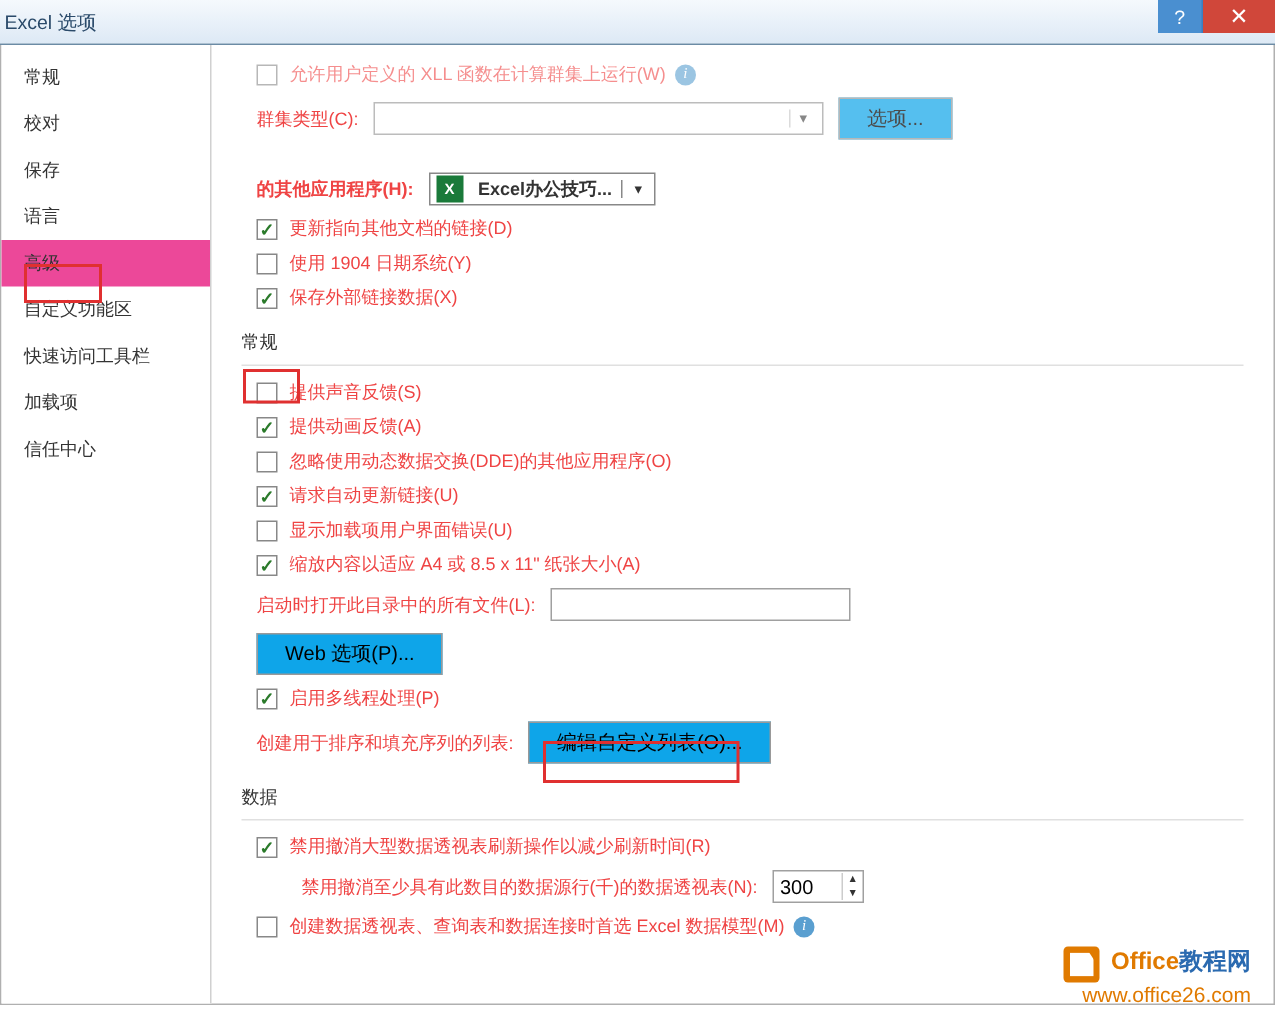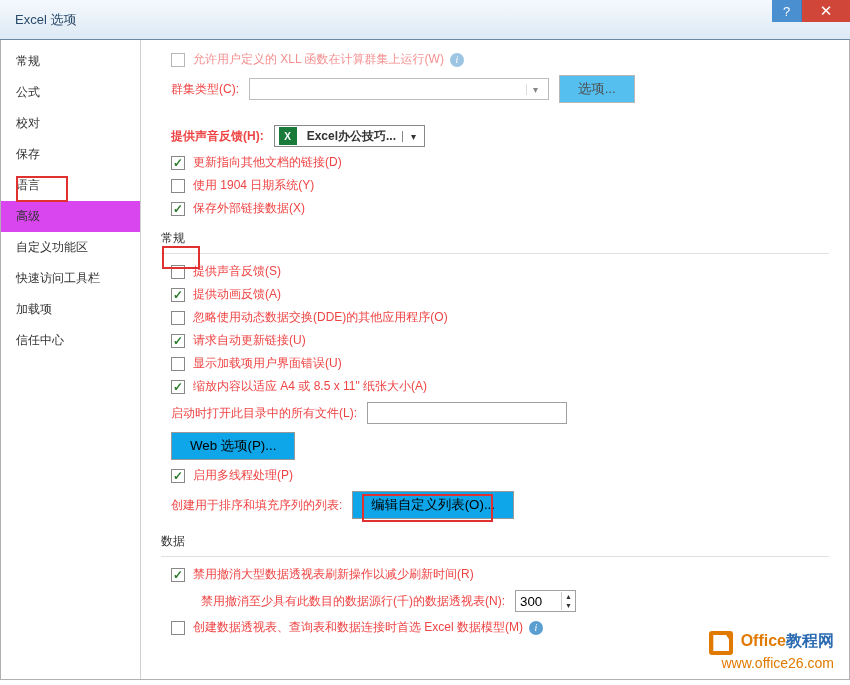--- a/index.html
+++ b/index.html
@@ -7,26 +7,26 @@
       font-family: "Microsoft YaHei", "Segoe UI", sans-serif;
       font-size: 12px;
       background: #fff;
       color: #333;
       width: 850px;
       height: 685px;
       overflow: hidden;
       position: relative;
     }
     .titlebar {
-      height: 40px;
+      height: 30px;
       background: linear-gradient(#f5f9fd, #dde9f5);
       border-bottom: 1px solid #6b8ba5;
       display: flex;
       align-items: center;
-      padding-left: 15px;
+      padding-left: 3px;
       position: relative;
     }
     .titlebar-text { color: #2a4a6a; font-size: 13px; }
     .titlebar-controls {
       position: absolute; right: 0; top: 0; display: flex; height: 22px;
     }
     .tb-btn {
       width: 30px; height: 22px; display: flex; align-items: center; justify-content: center;
       font-size: 13px; color: #fff; cursor: pointer;
     }
@@ -38,21 +38,21 @@
       background: #fff;
     }
     .sidebar {
       width: 140px; border-right: 1px solid #d0d0d0; padding-top: 6px;
       background: #fff; position: relative;
     }
     .sidebar-item {
       padding: 7px 15px; cursor: pointer; color: #333;
     }
     .sidebar-item.selected {
-      background: #d946ef;
+      background: #ec4899;
     }
     .content {
       flex: 1; padding: 0 8px 8px 8px;
       overflow-y: auto;
     }
     .content-inner {
       padding: 8px 12px;
     }
     .row { display: flex; align-items: center; padding: 3px 0 3px 10px; }
     .chk { width: 14px; height: 14px; border: 1px solid #888; margin-right: 8px; display: inline-flex; align-items: center; justify-content: center; background: #fff; cursor: pointer; }
@@ -116,21 +116,20 @@
   <div class="titlebar-controls">
     <div class="tb-btn tb-help">?</div>
     <div class="tb-btn tb-close">✕</div>
   </div>
 </div>
 
 <div class="dialog-body">
 
   <div class="sidebar">
     <div class="sidebar-item">常规</div>
-    <div class="sidebar-item">公式</div>
     <div class="sidebar-item">校对</div>
     <div class="sidebar-item">保存</div>
     <div class="sidebar-item">语言</div>
     <div class="sidebar-item selected">高级</div>
     <div class="sidebar-item">自定义功能区</div>
     <div class="sidebar-item">快速访问工具栏</div>
     <div class="sidebar-item">加载项</div>
     <div class="sidebar-item">信任中心</div>
   </div>
 
@@ -145,21 +144,21 @@
 
       <div class="form-row">
         <span class="label">群集类型(C):</span>
         <div class="dropdown" style="width:300px; opacity:0.7;">
           <span class="dd-arrow">▾</span>
         </div>
         <button class="btn" style="opacity:0.7;">选项...</button>
       </div>
 
       <div class="form-row" style="padding-top:18px;">
-        <span class="label" style="font-weight:bold;">提供声音反馈(H):</span>
+        <span class="label" style="font-weight:bold;">的其他应用程序(H):</span>
         <div class="wb-select">
           <span class="wb-icon">X</span>
           <span class="wb-text">Excel办公技巧...</span>
           <span class="wb-arrow">▾</span>
         </div>
       </div>
 
       <div class="row">
         <span class="chk checked"></span>
         <span class="label">更新指向其他文档的链接(D)</span>

